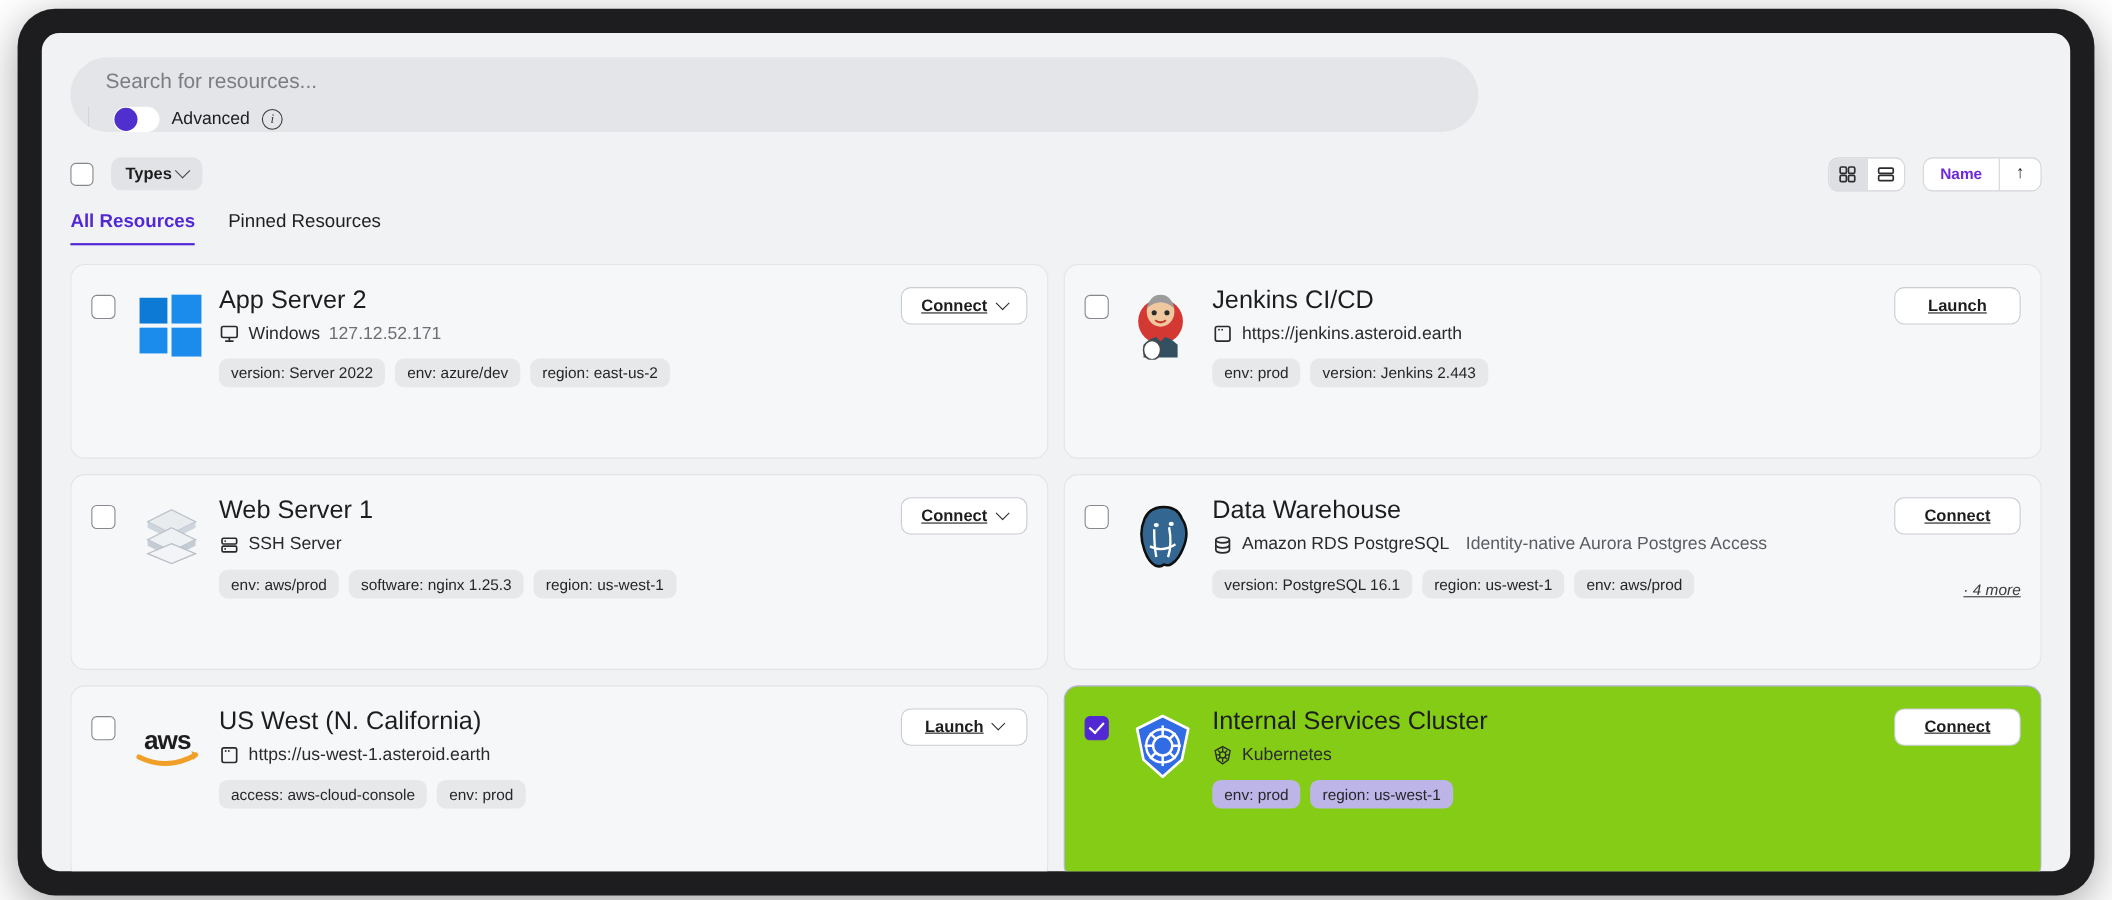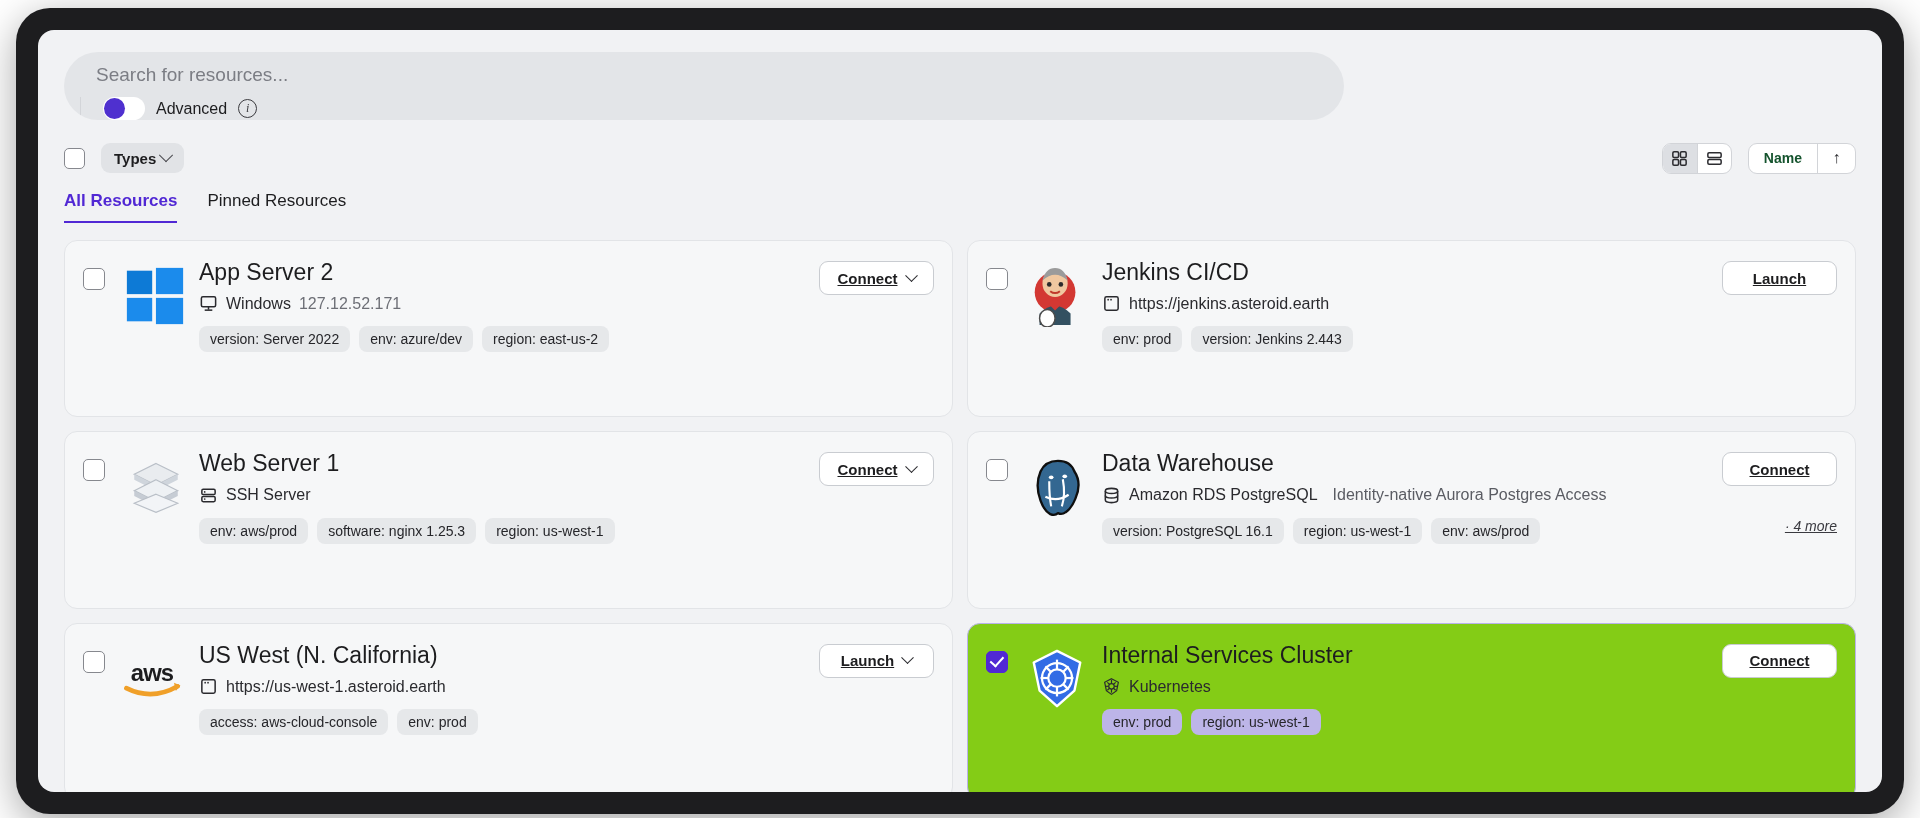--- a/index.html
+++ b/index.html
@@ -167,21 +167,21 @@
     border: 1px solid #d2d4d8;
     border-radius: 9px;
     overflow: hidden;
     background: #ffffff;
     height: 31px;
   }
   .sort-name {
     padding: 0 15px;
     display: flex; align-items: center;
     font-size: 14px; font-weight: bold;
-    color: #14532d;
+    color: #6d28d9;
     cursor: pointer;
   }
   .sort-arrow {
     width: 38px;
     border-left: 1px solid #d2d4d8;
     display: flex; align-items: center; justify-content: center;
     font-size: 16px; color: #2c2c30;
     cursor: pointer;
   }
 
@@ -279,21 +279,21 @@
     white-space: nowrap;
   }
   .sub-text.muted { color: #6d6f76; }
   .sub-desc {
     font-size: 16px;
     color: #5a5c63;
     margin-left: 7px;
     white-space: nowrap;
   }
 
-  .tags { display: flex; gap: 9px; align-items: flex-start; flex-wrap: wrap; }
+  .tags { display: flex; gap: 9px; align-items: flex-end; flex-wrap: wrap; }
   .tag {
     background: #e6e8ea;
     border-radius: 8px;
     padding: 5px 11px;
     font-size: 14px;
     color: #26262a;
     white-space: nowrap;
   }
   .card.selected .tag { background: #bdb5e8; }
   .more-link {

